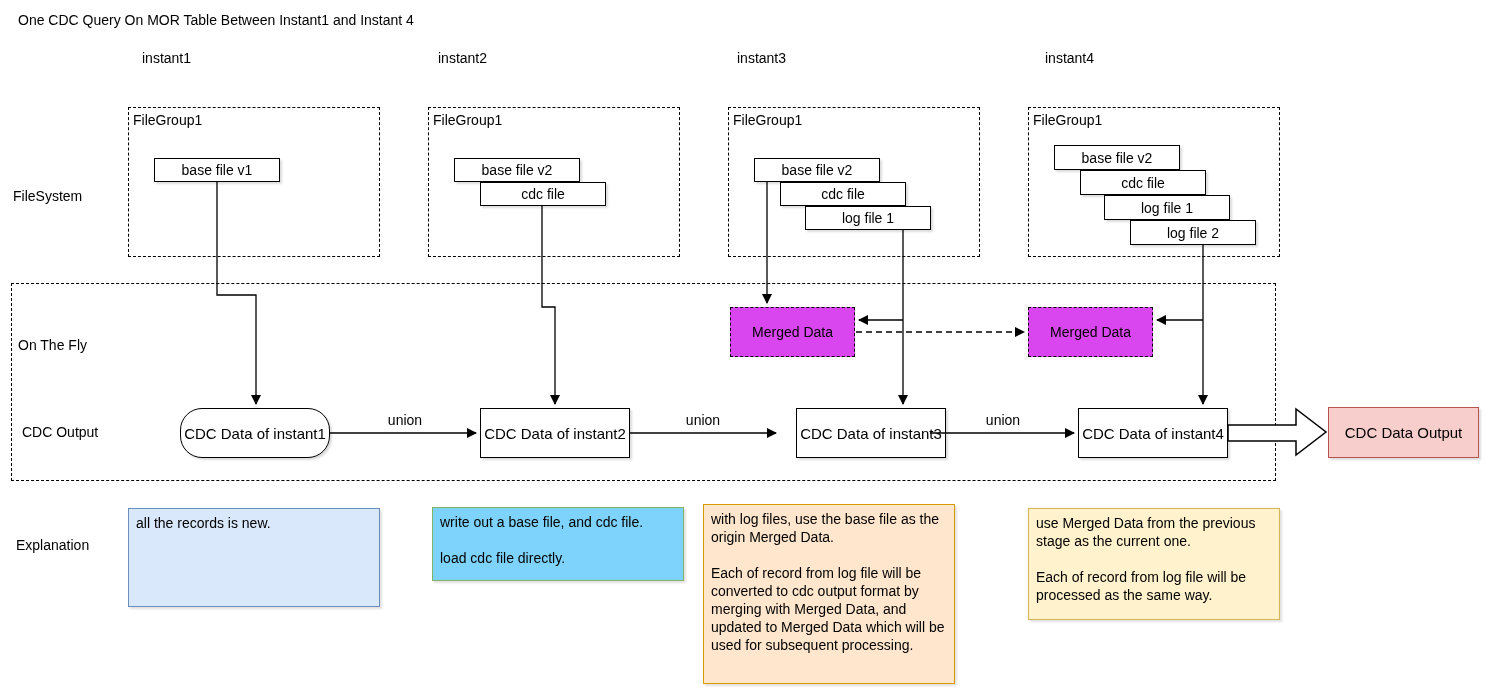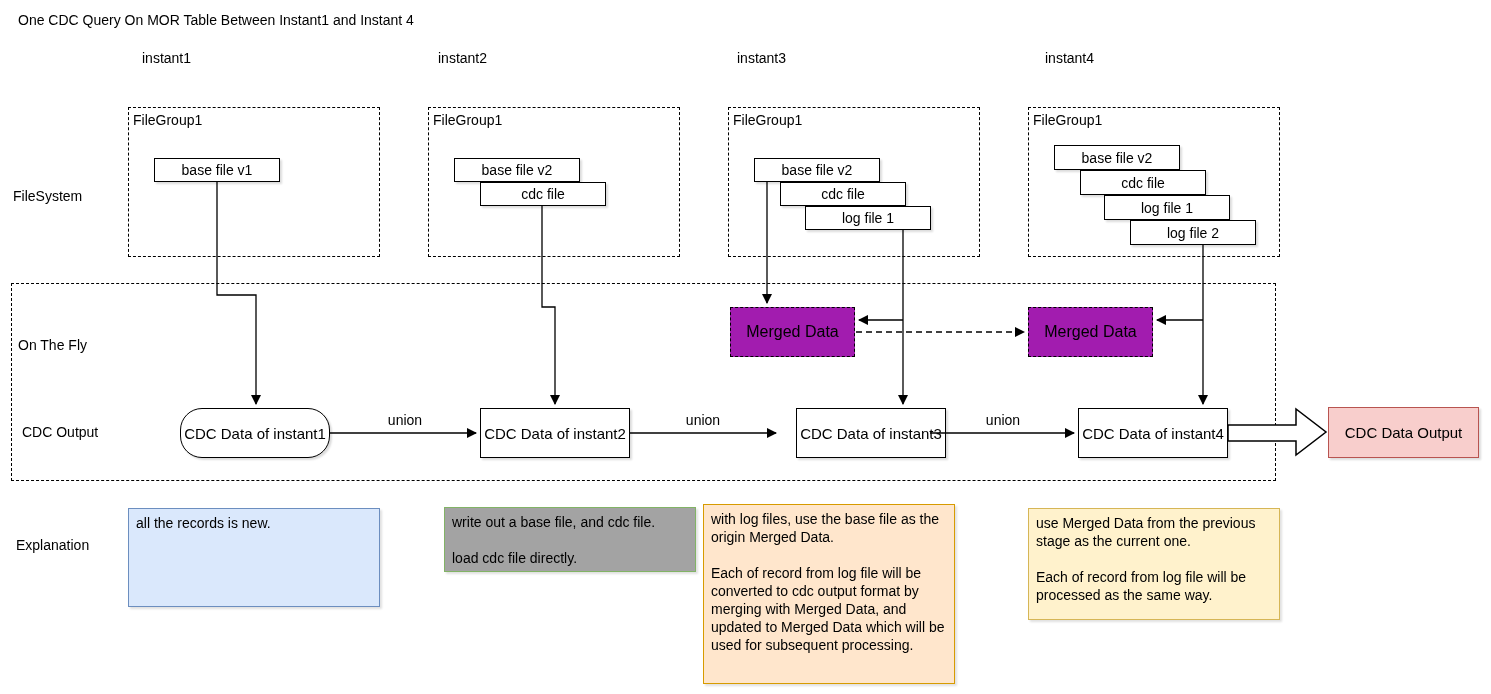--- a/index.html
+++ b/index.html
@@ -17,22 +17,22 @@
     background:#fff; border:1px solid #000; box-sizing:border-box;
     display:flex; align-items:center; justify-content:center;
     font-size:14px; box-shadow:2px 2px 2px rgba(0,0,0,0.14);
   }
   .cdc-box {
     background:#fff; border:1px solid #000; box-sizing:border-box;
     display:flex; align-items:center; justify-content:center;
     font-size:15px; box-shadow:2px 2px 2px rgba(0,0,0,0.14);
   }
   .merged-box {
-    background:#a21caf; border:1px dashed #000; box-sizing:border-box;
-    display:flex; align-items:center; justify-content:center; font-size:16px;
+    background:#d946ef; border:1px dashed #000; box-sizing:border-box;
+    display:flex; align-items:center; justify-content:center; font-size:14px;
   }
   .out-box {
     border:1px solid; box-sizing:border-box;
     display:flex; align-items:center; justify-content:center;
     font-size:15px; box-shadow:2px 2px 2px rgba(0,0,0,0.14);
   }
   .note {
     border:1px solid; box-sizing:border-box; font-size:14px; line-height:18px;
     padding:5px 7px; box-shadow:2px 2px 2px rgba(0,0,0,0.12);
   }
@@ -97,21 +97,21 @@
 
   <div class="abs union-label" style="left:375px; top:412px;">union</div>
   <div class="abs union-label" style="left:673px; top:412px;">union</div>
   <div class="abs union-label" style="left:973px; top:412px;">union</div>
 
   <div class="abs out-box" style="left: 1328px; top: 407px; width: 151px; height: 51px; background-color: rgb(248, 206, 204); border-color: rgb(184, 84, 80);">CDC Data Output</div>
 
   <div class="abs note" style="left: 128px; top: 508px; width: 252px; height: 99px; background-color: rgb(218, 232, 252); border-color: rgb(108, 142, 191);">
     <p>all the records is new.</p>
   </div>
-  <div class="abs note" style="left: 444px; top: 507px; width: 252px; height: 65px; background-color: #a3a3a3; border-color: rgb(130, 179, 102);">
+  <div class="abs note" style="left: 432px; top: 507px; width: 252px; height: 74px; background-color: #7dd3fc; border-color: rgb(130, 179, 102);">
     <p>write out a base file, and cdc file.</p>
     <p>load cdc file directly.</p>
   </div>
   <div class="abs note" style="left: 703px; top: 504px; width: 252px; height: 180px; background-color: rgb(255, 230, 204); border-color: rgb(215, 155, 0);">
     <p>with log files, use the base file as the origin Merged Data.</p>
     <p>Each of record from log file will be converted to cdc output format by merging with Merged Data, and updated to Merged Data which will be used for subsequent processing.</p>
   </div>
   <div class="abs note" style="left: 1028px; top: 508px; width: 252px; height: 112px; background-color: rgb(255, 242, 204); border-color: rgb(214, 182, 86);">
     <p>use Merged Data from the previous stage as the current one.</p>
     <p>Each of record from log file will be processed as the same way.</p>

